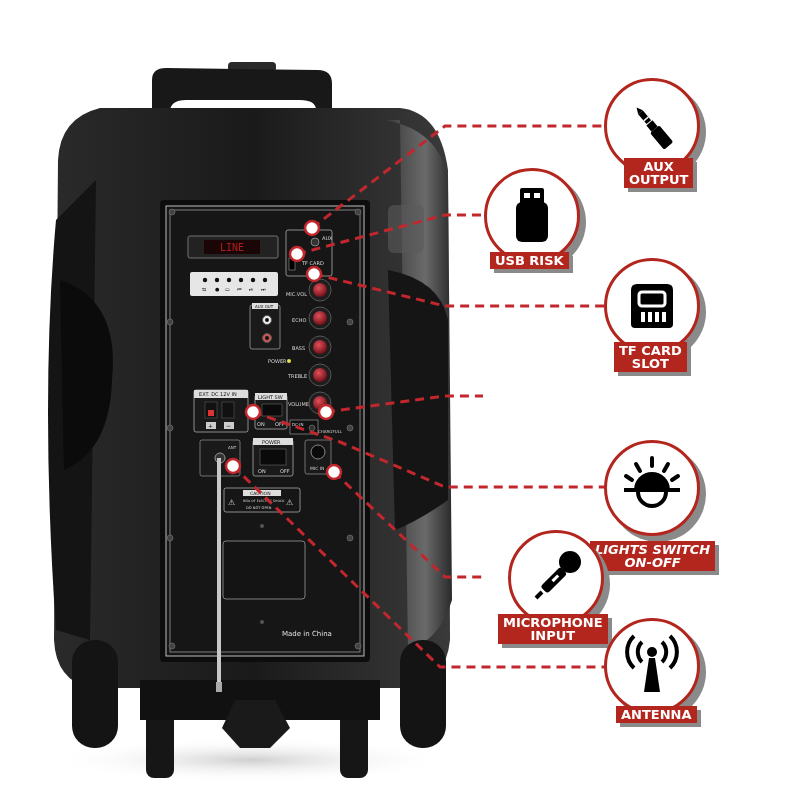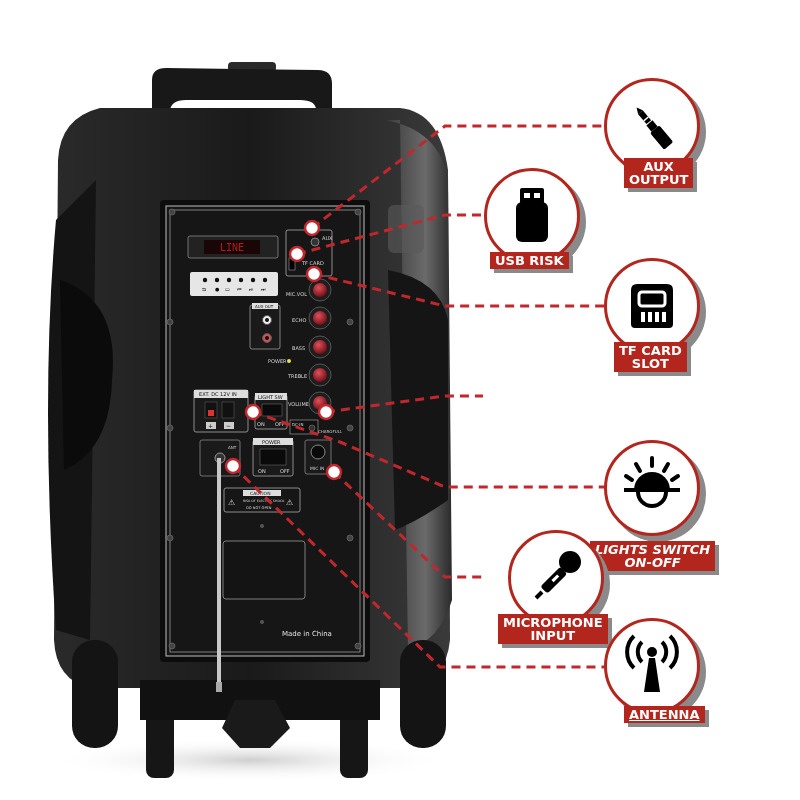--- a/index.html
+++ b/index.html
@@ -294,16 +294,16 @@
   <div class="callout" style="left:604px;top:618px;width:120px;height:120px;">
     <div class="badge-circle" style="left:0;top:0;"></div>
     <svg class="icon-svg" style="left:20px;top:14px;" width="56" height="62" viewBox="0 0 56 62">
       <circle cx="28" cy="20" r="5" fill="#000"></circle>
       <path d="M18 10 A14 14 0 0 0 18 30" fill="none" stroke="#000" stroke-width="4"></path>
       <path d="M38 10 A14 14 0 0 1 38 30" fill="none" stroke="#000" stroke-width="4"></path>
       <path d="M10 4 A22 22 0 0 0 10 36" fill="none" stroke="#000" stroke-width="4"></path>
       <path d="M46 4 A22 22 0 0 1 46 36" fill="none" stroke="#000" stroke-width="4"></path>
       <path d="M25 26 L31 26 L36 60 L20 60 Z" fill="#000"></path>
     </svg>
-    <div class="badge-label" style="left:20px;top:88px;text-decoration:underline;">ANTENNA</div>
+    <div class="badge-label" style="left:12px;top:88px;">ANTENNA</div>
   </div>
 
 </div>
 
 </body></html>

